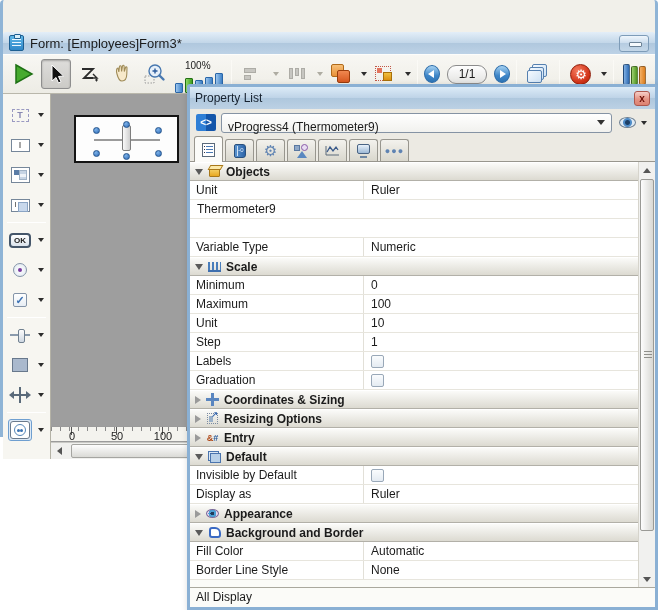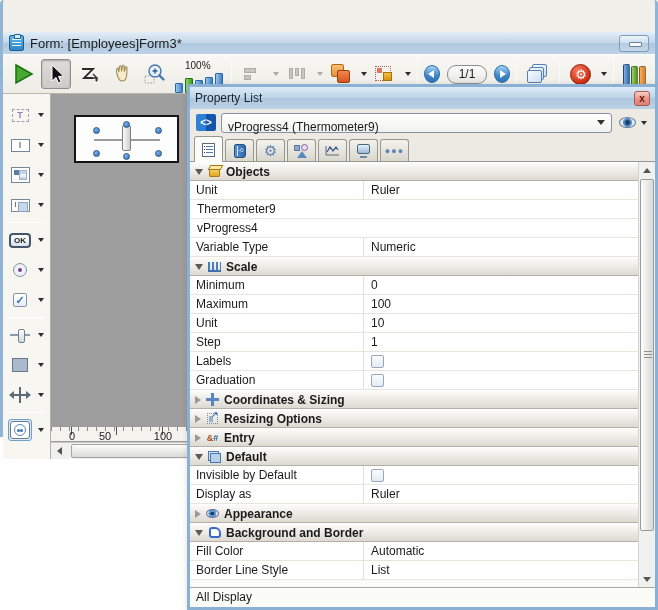--- a/index.html
+++ b/index.html
@@ -398,21 +398,21 @@
           <span class="hdl" style="left:79px;top:10px;"></span>
           <span class="hdl" style="left:17px;top:33px;"></span>
           <span class="hdl" style="left:47px;top:36px;"></span>
           <span class="hdl" style="left:79px;top:33px;"></span>
         </div>
         <div class="canvas-ruler">
           <span class="rtick" style="left:20px"></span>
           <span class="rtick" style="left:65px"></span>
           <span class="rtick" style="left:111px"></span>
           <span class="rnum" style="left:21px">0</span>
-          <span class="rnum" style="left:54px">50</span>
+          <span class="rnum" style="left:66px">50</span>
           <span class="rnum" style="left:112px">100</span>
         </div>
         <div class="canvas-hscroll">
           <span class="harrow">
               <span></span>
             </span>
           <span class="hthumb"></span>
         </div>
       </div>
     </div>
@@ -484,23 +484,20 @@
             <span class="pvalcell">
               <span class="pval">Ruler</span>
             </span>
           </div>
           <div class="prow">
             <span class="pvalcell">
               <span class="pval">Thermometer9</span>
             </span>
           </div>
           <div class="prow">
-            <span class="pvalcell">
-              <span class="pval">vProgress4</span>
-            </span>
           </div>
           <div class="prow">
             <span class="plabel">Variable Type</span>
             <span class="pvalcell">
               <span class="pval">Numeric</span>
             </span>
           </div>
           <div class="psec">
             <span class="tri-down"></span>
             <span class="sicon">
@@ -600,21 +597,21 @@
           </div>
           <div class="prow">
             <span class="plabel">Fill Color</span>
             <span class="pvalcell">
               <span class="pval">Automatic</span>
             </span>
           </div>
           <div class="prow">
             <span class="plabel">Border Line Style</span>
             <span class="pvalcell">
-              <span class="pval">List</span>
+              <span class="pval">None</span>
             </span>
           </div>
         </div>
       <div class="vscroll">
         <span class="vs-up">
             <span></span>
           </span>
         <span class="vs-thumb"></span>
         <span class="vs-down">
             <span></span>

